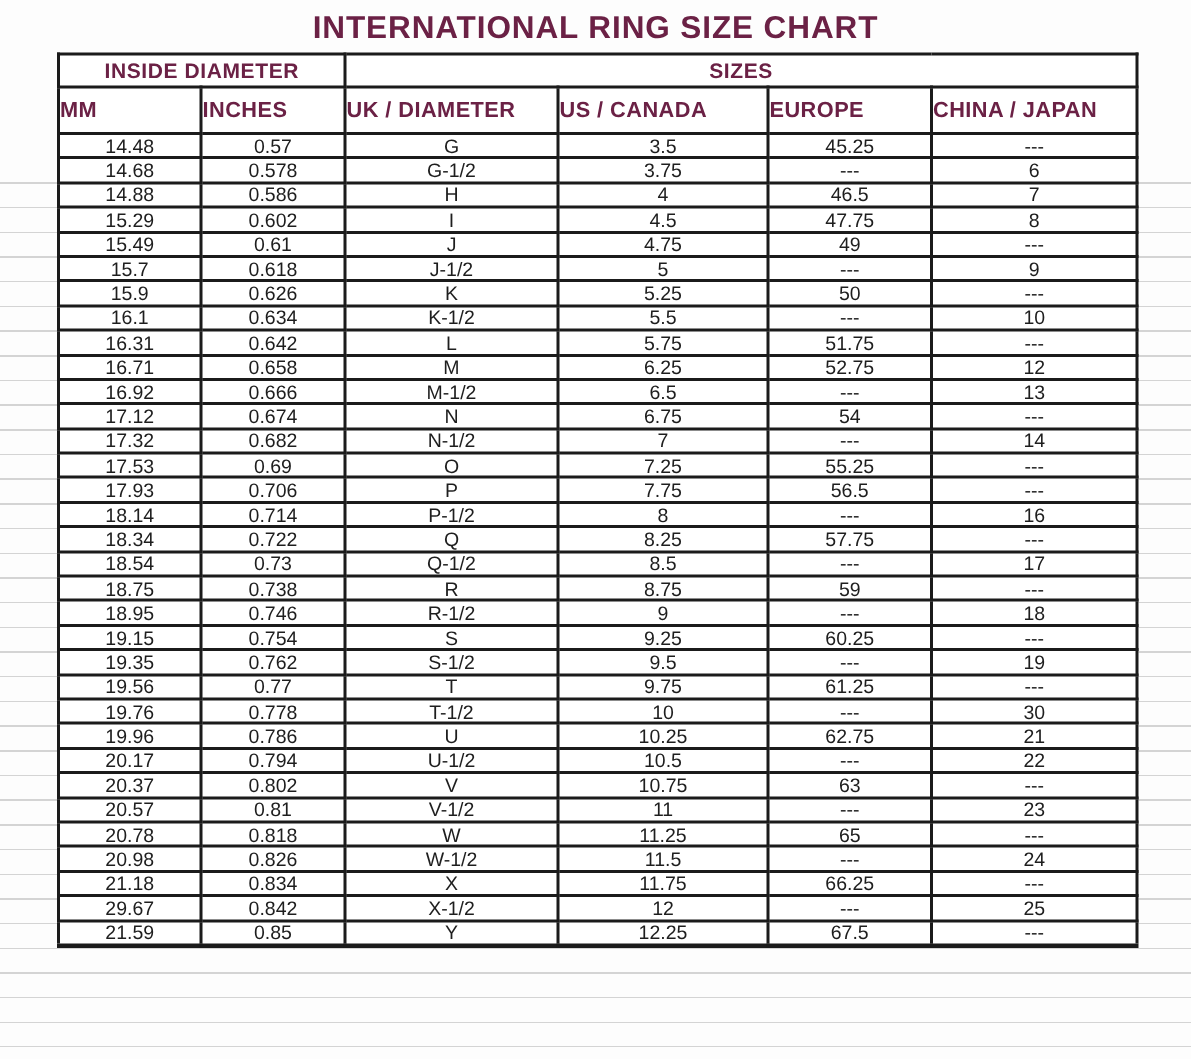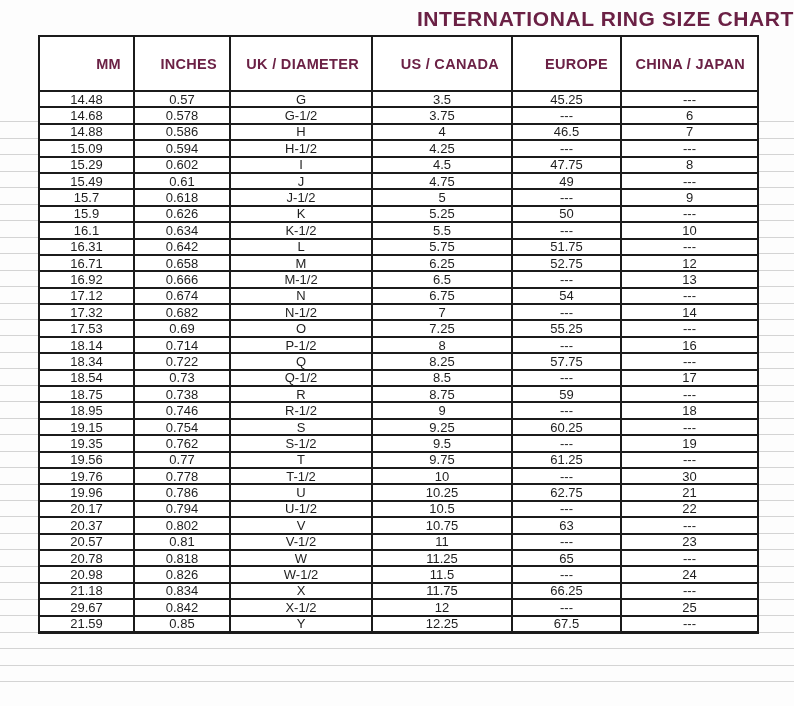--- a/index.html
+++ b/index.html
@@ -6,21 +6,21 @@
     margin: 0;
     padding: 0;
     width: 794px;
     height: 706px;
     background: #fdfdfd;
     font-family: "Liberation Sans", sans-serif;
     overflow: hidden;
     position: relative;
   }
   .page-title {
-    text-align: right;
+    text-align: center;
     color: #6b2145;
     font-size: 21px;
     font-weight: bold;
     letter-spacing: 0.6px;
     padding-top: 7px;
     height: 27px;
     line-height: 24px;
     position: relative;
     z-index: 2;
   }
@@ -63,22 +63,22 @@
     letter-spacing: 0.4px;
     text-align: center;
     padding: 0;
   }
   th.col-header {
     height: 29px;
     color: #6b2145;
     font-size: 14.5px;
     font-weight: 600;
     letter-spacing: 0.3px;
-    text-align: right;
-    padding: 12px;
+    text-align: left;
+    padding: 0;
   }
   tbody td {
     height: 14.4px;
     padding: 0;
     text-align: center;
     vertical-align: middle;
     font-size: 13px;
     line-height: 1;
     color: #1e1e1e;
     border-top: 1px solid #b3b3b3;
@@ -100,20 +100,24 @@
   <colgroup>
     <col style="width:95px">
     <col style="width:96px">
     <col style="width:142px">
     <col style="width:140px">
     <col style="width:109px">
     <col style="width:137px">
   </colgroup>
   <thead>
     <tr>
+      <th class="group-header" colspan="2">INSIDE DIAMETER</th>
+      <th class="group-header" colspan="4">SIZES</th>
+    </tr>
+    <tr>
       <th class="col-header">MM</th>
       <th class="col-header">INCHES</th>
       <th class="col-header">UK / DIAMETER</th>
       <th class="col-header">US / CANADA</th>
       <th class="col-header">EUROPE</th>
       <th class="col-header">CHINA / JAPAN</th>
     </tr>
   </thead>
   <tbody>
       <tr>
@@ -134,28 +138,20 @@
       </tr>
       <tr>
         <td>14.88</td>
         <td>0.586</td>
         <td>H</td>
         <td>4</td>
         <td>46.5</td>
         <td>7</td>
       </tr>
       <tr>
-        <td>15.09</td>
-        <td>0.594</td>
-        <td>H-1/2</td>
-        <td>4.25</td>
-        <td>---</td>
-        <td>---</td>
-      </tr>
-      <tr>
         <td>15.29</td>
         <td>0.602</td>
         <td>I</td>
         <td>4.5</td>
         <td>47.75</td>
         <td>8</td>
       </tr>
       <tr>
         <td>15.49</td>
         <td>0.61</td>
@@ -230,20 +226,28 @@
       </tr>
       <tr>
         <td>17.53</td>
         <td>0.69</td>
         <td>O</td>
         <td>7.25</td>
         <td>55.25</td>
         <td>---</td>
       </tr>
       <tr>
+        <td>17.93</td>
+        <td>0.706</td>
+        <td>P</td>
+        <td>7.75</td>
+        <td>56.5</td>
+        <td>---</td>
+      </tr>
+      <tr>
         <td>18.14</td>
         <td>0.714</td>
         <td>P-1/2</td>
         <td>8</td>
         <td>---</td>
         <td>16</td>
       </tr>
       <tr>
         <td>18.34</td>
         <td>0.722</td>

